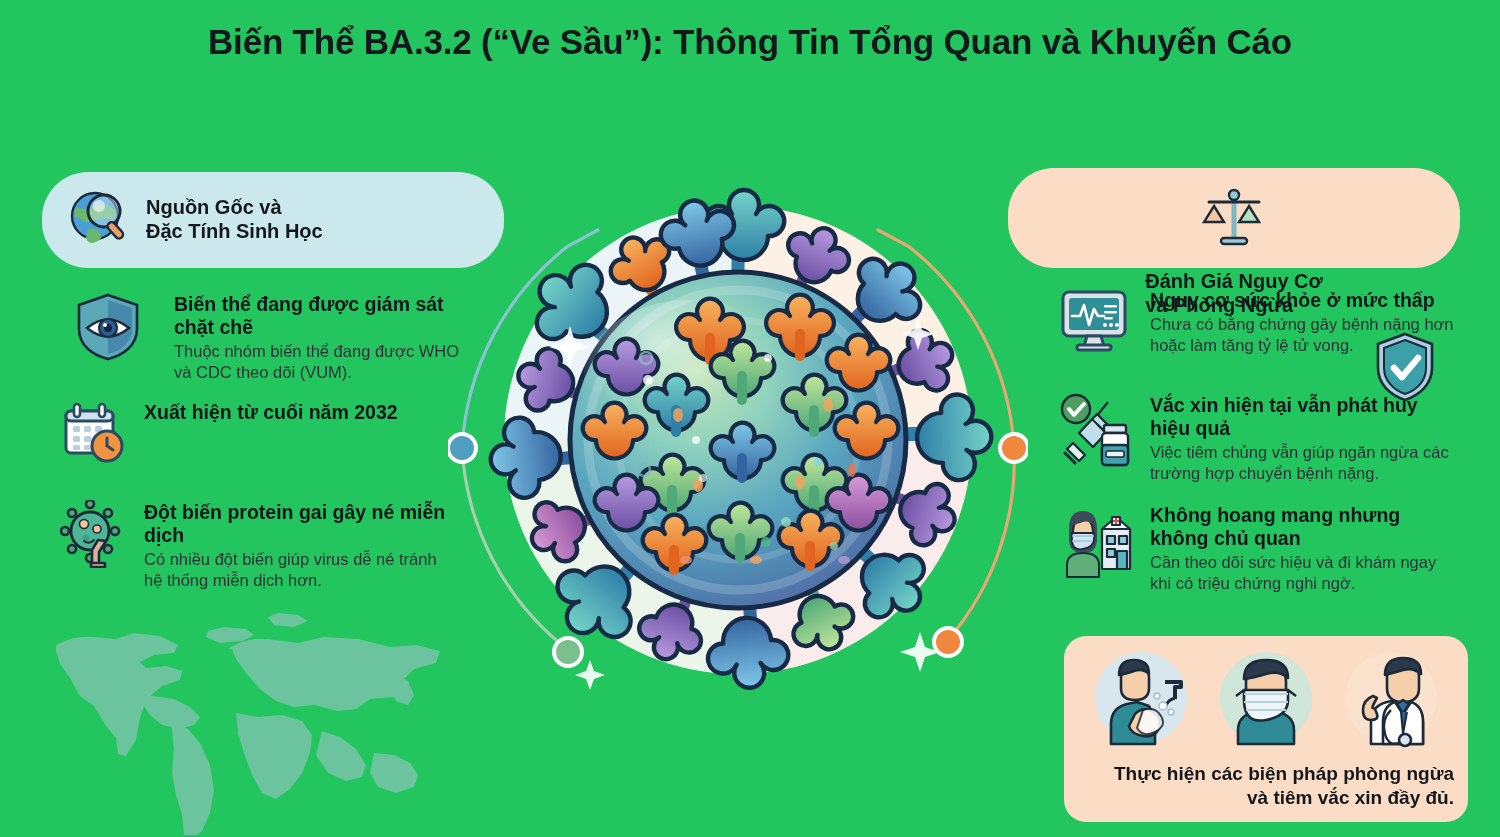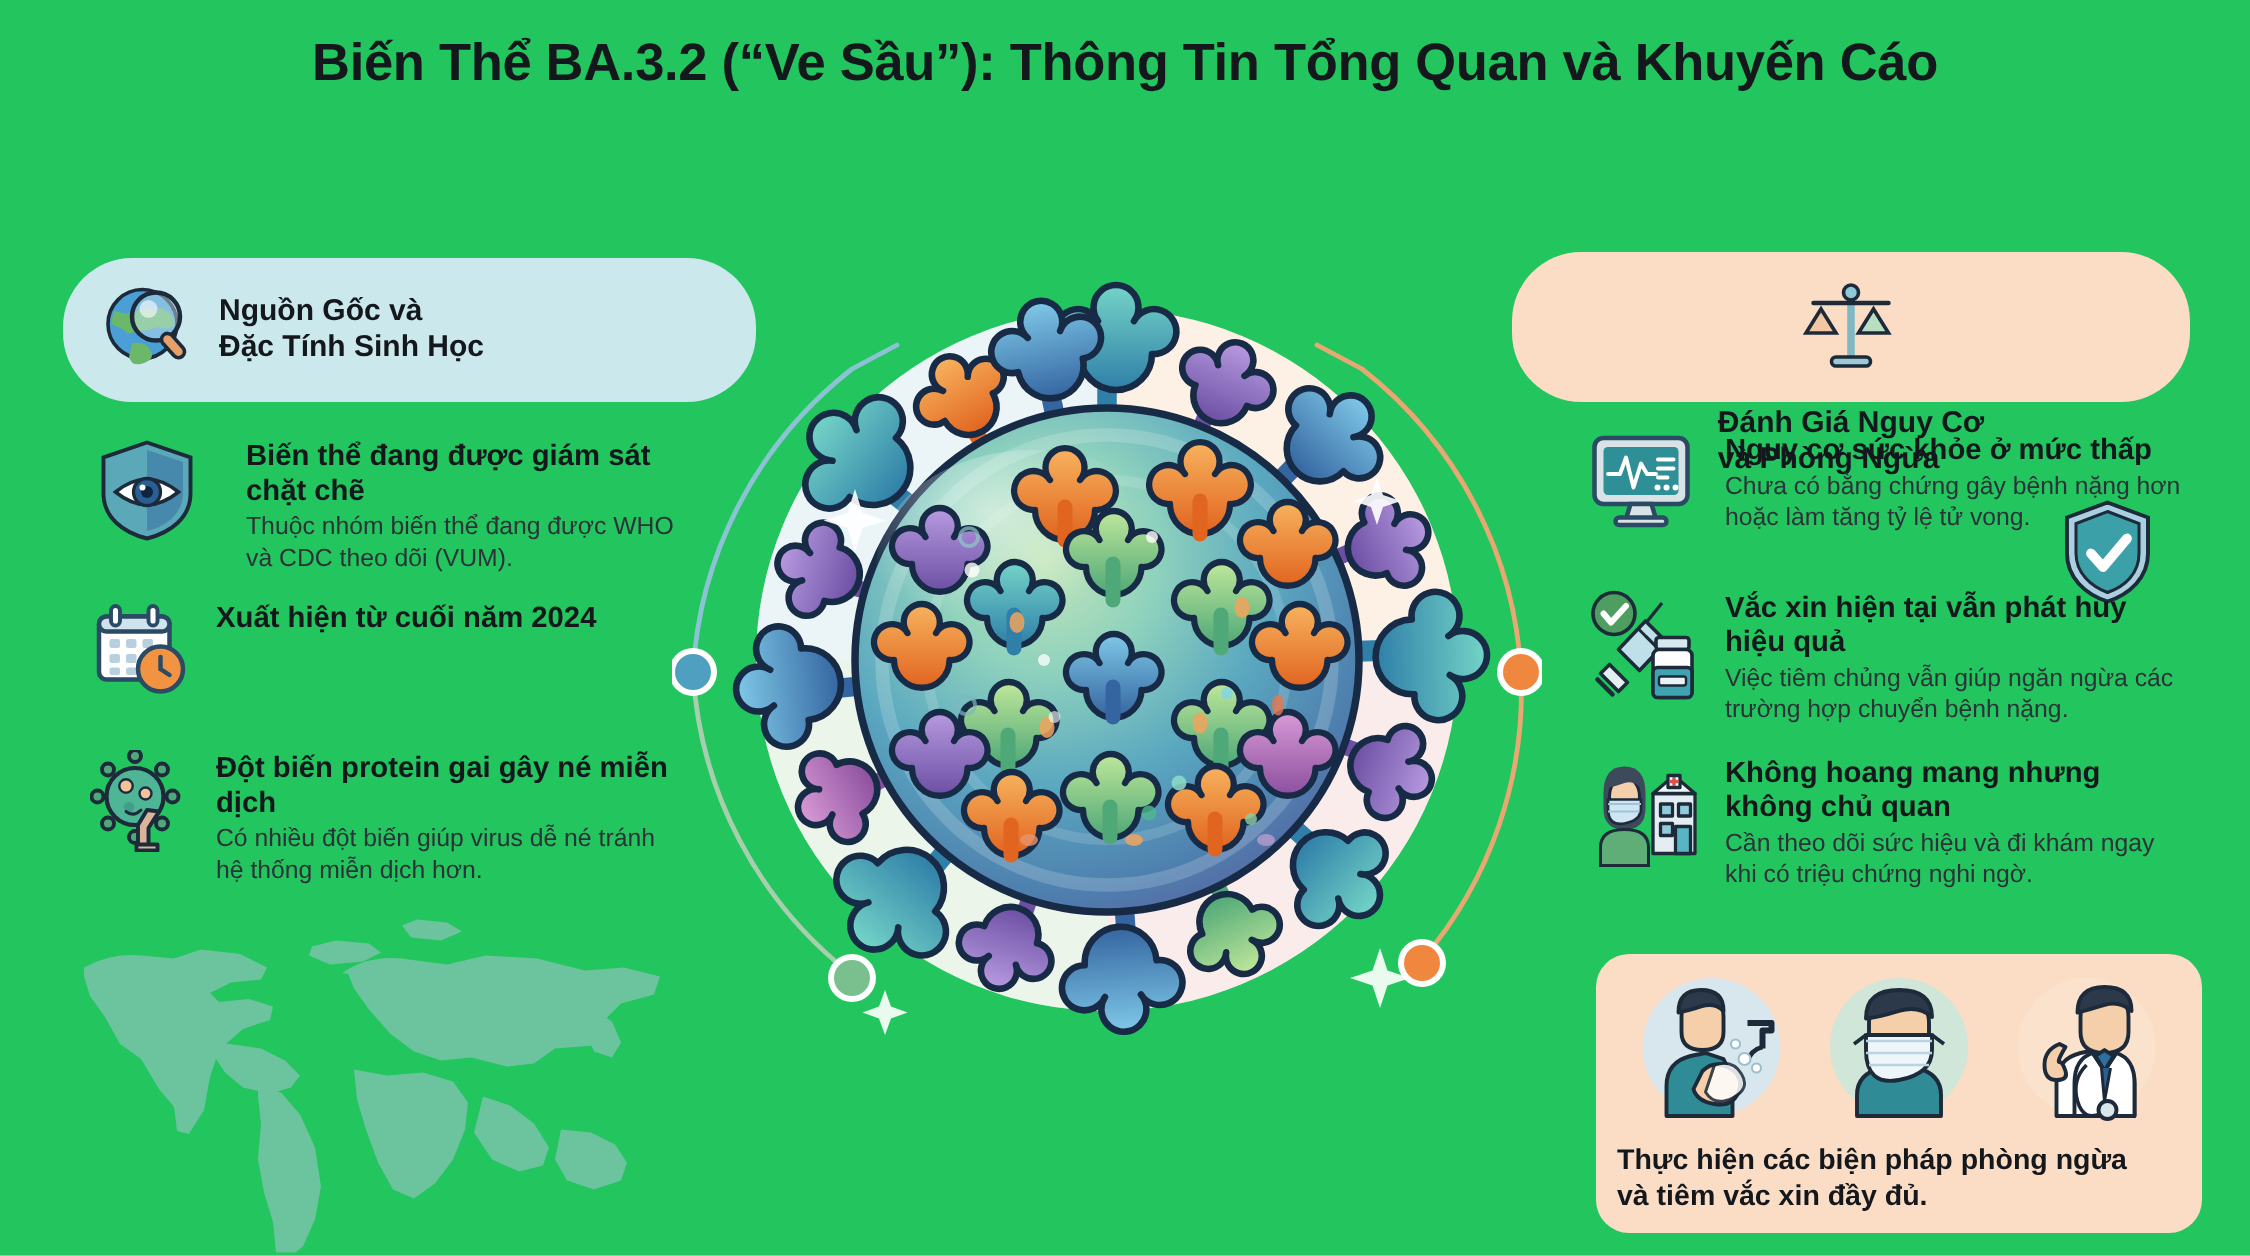--- a/index.html
+++ b/index.html
@@ -38,36 +38,36 @@
   .pill-right .pill-title { text-align: left; }
   .pill-icon { flex: 0 0 auto; }
 
   
   .item { position: absolute; display: flex; gap: 14px; width: 400px; }
   .item-ico { flex: 0 0 auto; width: 72px; height: 72px; display: flex; align-items: flex-start; justify-content: center; }
   .item-txt { padding-top: 1px; }
   .item-h { font-size: 19.5px; font-weight: bold; color: #14181d; line-height: 1.18; margin-bottom: 2px; }
   .item-p { font-size: 16.5px; color: #2c3238; line-height: 1.28; }
 
-  .il1 { left: 62px; top: 292px; gap: 30px; }
+  .il1 { left: 72px; top: 292px; gap: 30px; }
   .il2 { left: 58px; top: 400px; }
   .il3 { left: 58px; top: 500px; }
   .ir1 { left: 1058px; top: 288px; }
   .ir2 { left: 1058px; top: 393px; }
   .ir3 { left: 1058px; top: 503px; }
   .ir1 .item-ico, .ir2 .item-ico, .ir3 .item-ico { width: 78px; height: 78px; }
 
   
   .prev-card {
     position: absolute; left: 1064px; top: 636px; width: 404px; height: 186px;
     background: #fbdcc4; border-radius: 22px; padding: 12px 14px 10px;
   }
   .prev-row { display: flex; justify-content: space-around; align-items: center; height: 112px; }
   .prev-cap {
-    margin-top: 2px; text-align: left; font-size: 19px; font-weight: bold;
+    margin-top: 2px; text-align: right; font-size: 19px; font-weight: bold;
     color: #14181d; line-height: 1.25; white-space: pre-line;
   }
 </style>
 </head>
 <body>
 
 <div id="stage">
 
   <svg class="worldmap" viewBox="0 0 430 230">
     <g fill="#a8c4d2">
@@ -378,21 +378,21 @@
             <rect x="23" y="36" width="7" height="6" rx="1.5"></rect>
             <rect x="34" y="36" width="7" height="6" rx="1.5"></rect>
           <rect x="12" y="45" width="7" height="5" rx="1.5"></rect>
             <rect x="23" y="45" width="7" height="5" rx="1.5"></rect>
         </g>
         <circle cx="46" cy="46" r="15" fill="#f19341" stroke="#2b4a63" stroke-width="3"></circle>
         <path d="M46 38 v8 l6 4" fill="none" stroke="#2b4a63" stroke-width="3" stroke-linecap="round"></path>
       </svg>
     </span>
     <span class="item-txt">
-      <div class="item-h">Xuất hiện từ cuối năm 2024</div>
+      <div class="item-h">Xuất hiện từ cuối năm 2032</div>
     </span>
   </div>
 
   <div class="item il3">
     <span class="item-ico">
       <svg width="68" height="68" viewBox="0 0 68 68">
         <g stroke="#1c2a3a" stroke-width="2.6" stroke-linecap="round">
           <path d="M30 6 v7 M30 51 v7 M7 31 h7 M46 31 h7 M14 14 l5 5 M42 42 l5 5 M46 15 l-5 5 M18 43 l-5 5" stroke="#4fa877"></path>
           <circle cx="30" cy="4" r="4" fill="#4fa877"></circle>
             <circle cx="30" cy="58" r="4" fill="#4fa877"></circle>

